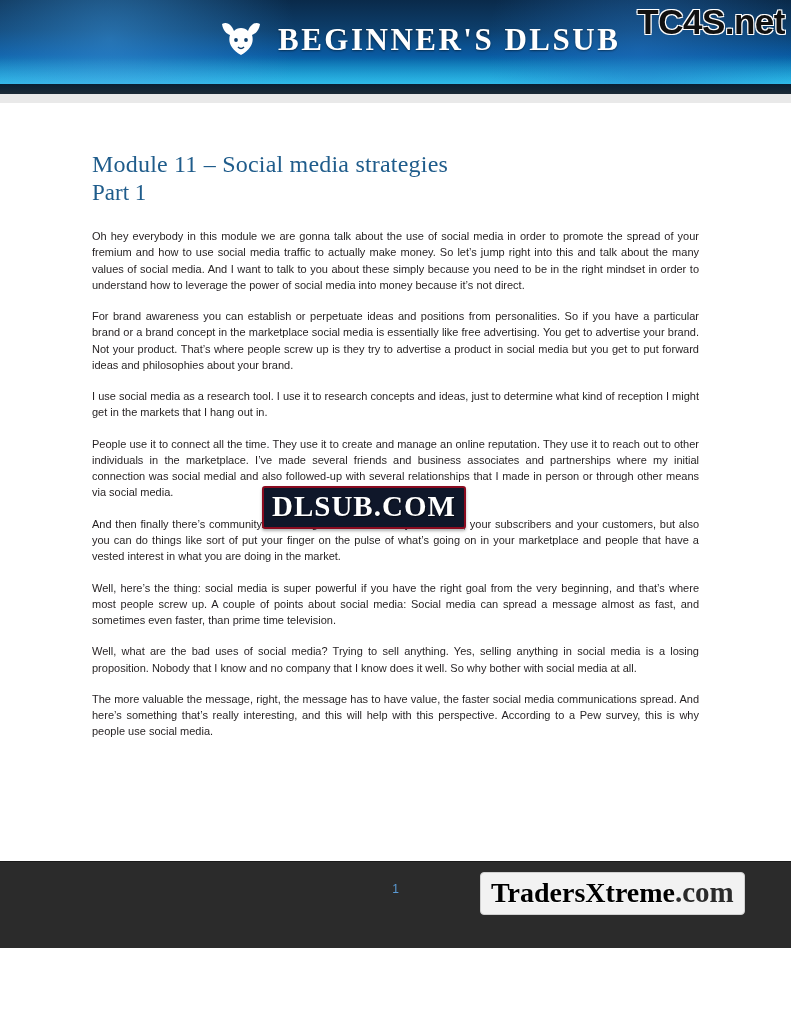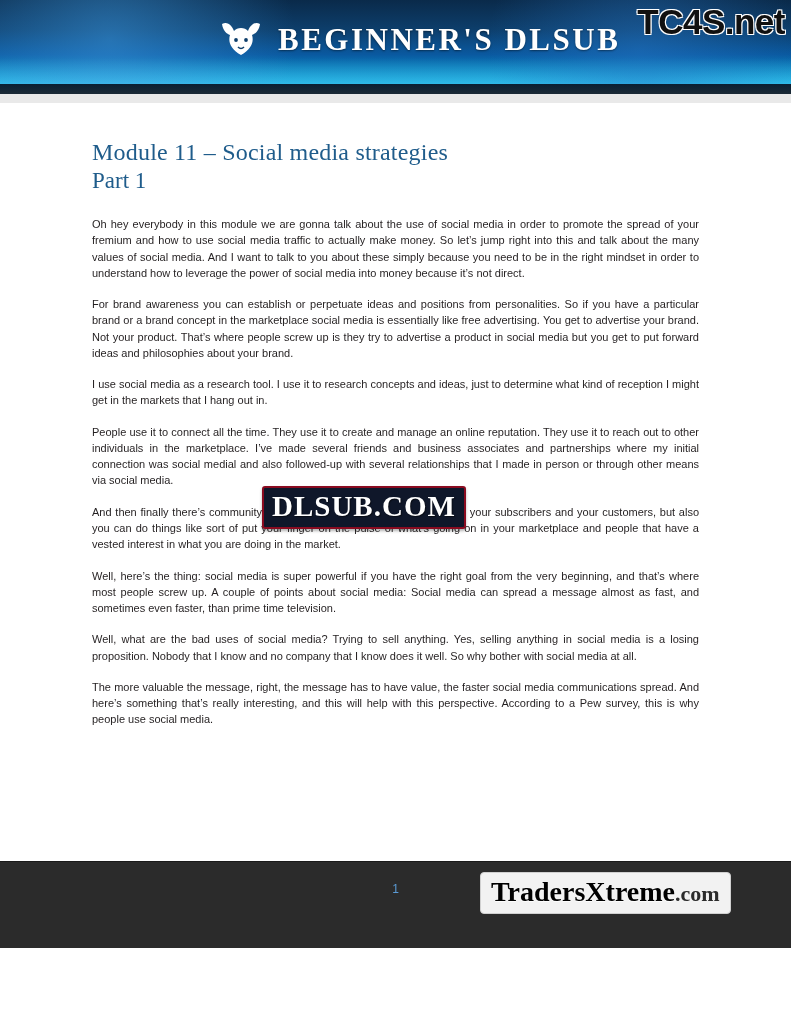--- a/index.html
+++ b/index.html
@@ -94,21 +94,21 @@
     background: #e9e9e9;
   }
 
   
   .doc {
     position: relative;
     width: 791px;
     height: 845px;
     background: #ffffff;
     box-sizing: border-box;
-    padding: 36px 92px 0 92px;
+    padding: 48px 92px 0 92px;
   }
   .title {
     color: #1f5c8b;
     font-family: "Liberation Serif", serif;
     font-size: 24px;
     font-weight: 400;
     margin: 0 0 2px 0;
     letter-spacing: 0.2px;
   }
   .subtitle {
@@ -174,21 +174,21 @@
   }
   .footer-brand .fb-red {
     font-family: "Liberation Serif", serif;
     font-size: 28px;
     font-weight: 700;
     color: #000000;
     text-shadow: 0 1px 0 rgba(255,255,255,0.8);
   }
   .footer-brand .fb-dark {
     font-family: "Liberation Serif", serif;
-    font-size: 22px;
+    font-size: 29px;
     font-weight: 700;
     color: #2b2b2b;
   }
 </style>
 </head>
 <body>
 
 <div class="header">
   <div class="header-sheen"></div>
 

